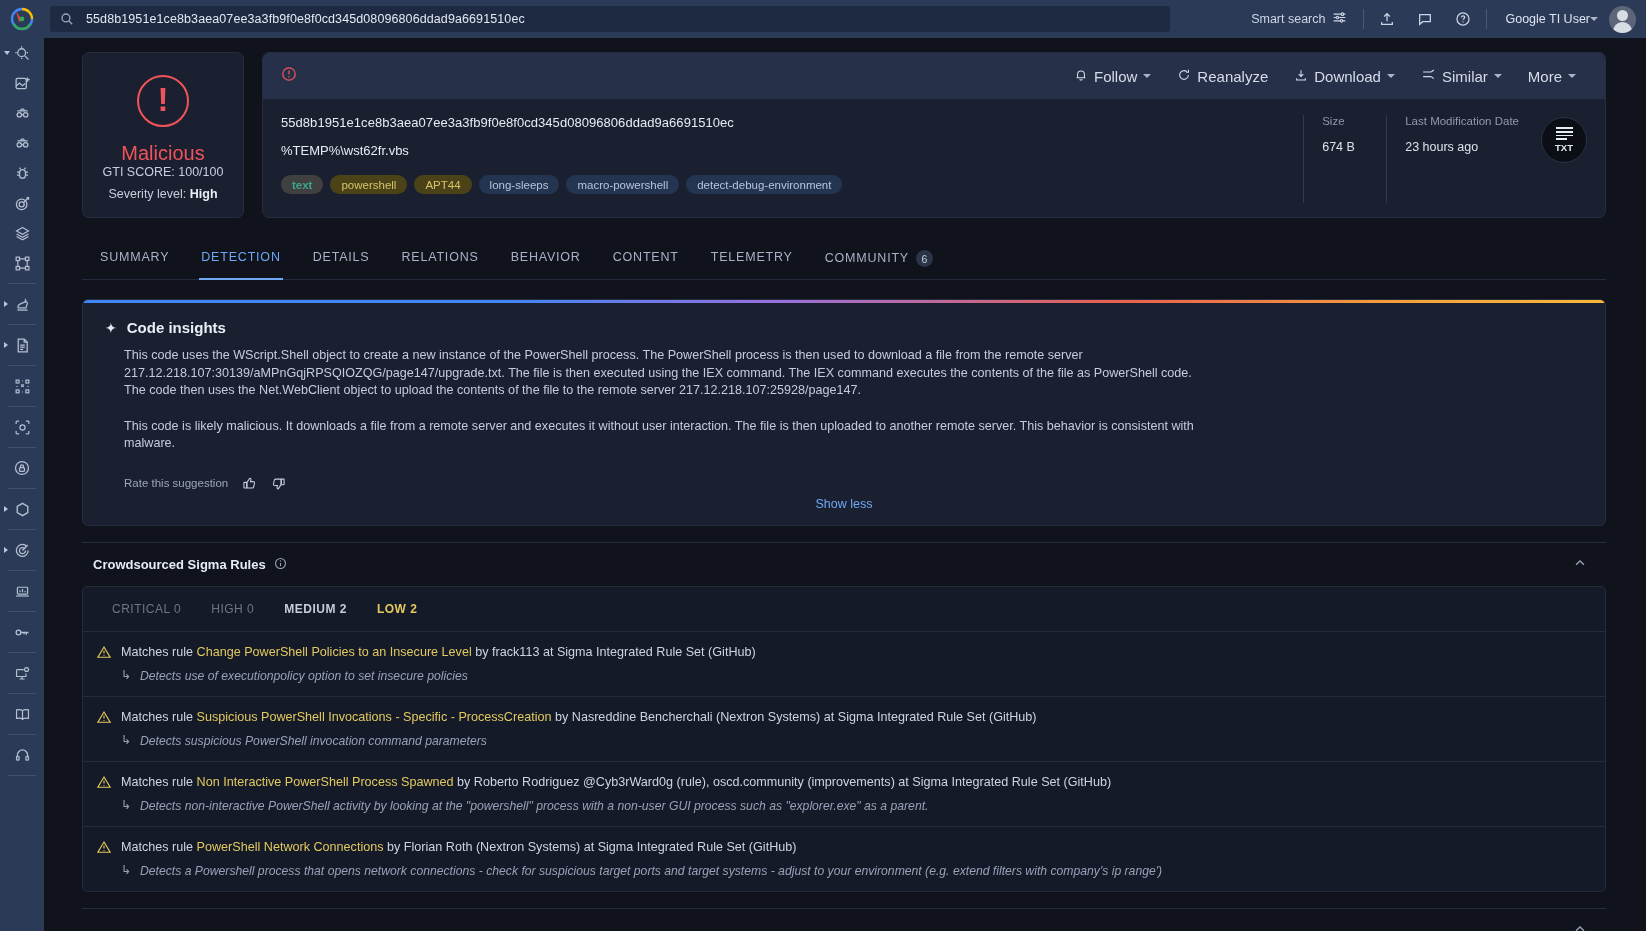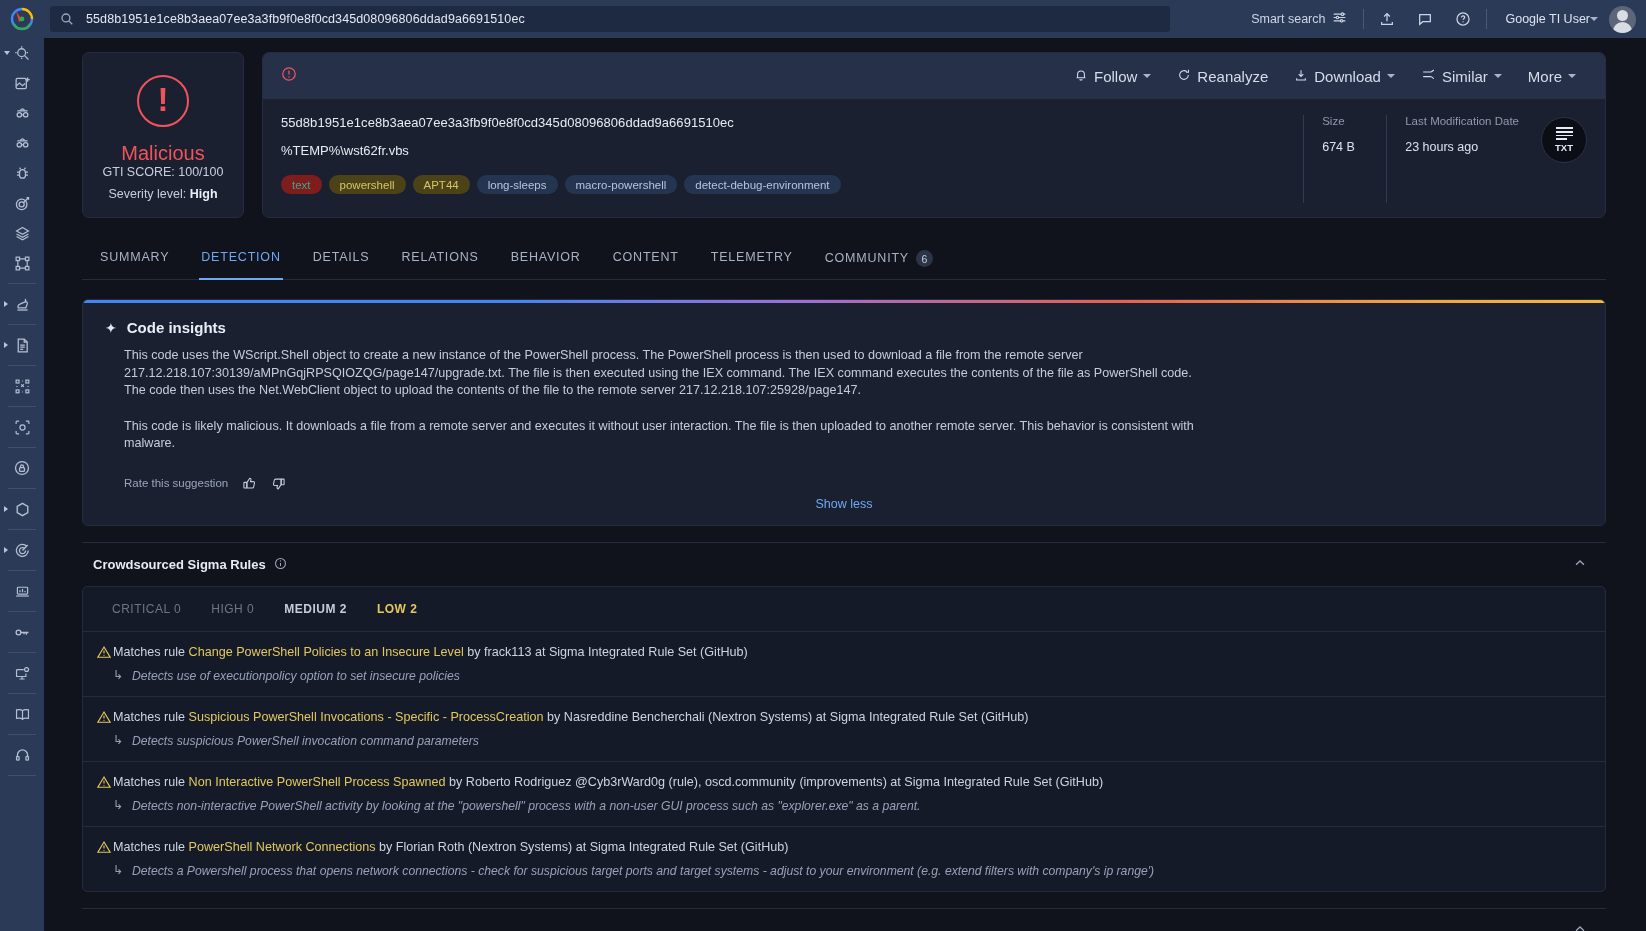--- a/index.html
+++ b/index.html
@@ -139,21 +139,21 @@
   .file-left { flex: 1; min-width: 0; }
   .file-hash {
     color: #e6ebf4; font-size: 13px; letter-spacing: .05px; word-break: break-all;
   }
   .file-name { color: #e6ebf4; font-size: 13px; margin-top: 13px; }
   .tags { display: flex; gap: 7px; margin-top: 17px; flex-wrap: wrap; }
   .tag {
     padding: 3.5px 11px; border-radius: 11px; font-size: 11.5px;
     cursor: pointer; white-space: nowrap;
   }
-  .tag.green  { background: #7f1d1d; color: #3ba58e; }
+  .tag.green  { background: #404040; color: #3ba58e; font-weight: bold; }
   .tag.yellow { background: #4b4317; color: #d6c46a; }
   .tag.blue   { background: #243552; color: #b7c4da; }
 
   .meta-col { display: flex; align-items: flex-start; padding-left: 4px; }
   .meta-sep { width: 1px; background: #303a52; align-self: stretch; margin: 0 18px; }
   .meta-block { min-width: 46px; }
   .meta-label { color: #8e99ae; font-size: 11.5px; }
   .meta-value { color: #dbe2ee; font-size: 12.5px; margin-top: 13px; }
   .ftype-circle {
     width: 46px; height: 46px; border-radius: 50%; background: #0c0e16;
@@ -231,21 +231,21 @@
   .sev-tab {
     padding: 7px 15px; font-size: 12px; letter-spacing: .5px; cursor: pointer;
     font-weight: bold;
   }
   .sev-tab.muted { color: #6c7689; font-weight: normal; }
   .sev-tab.yellow { color: #e3c85c; }
   .sev-tab.grey-b { color: #c4cddd; }
 
   .rule-row {
     padding: 12px 14px 12px 14px; border-bottom: 1px solid #242b3d;
-    display: flex; gap: 2px;
+    display: flex; gap: 10px;
   }
   .rule-row:last-child { border-bottom: none; }
   .rule-main { flex: 1; min-width: 0; }
   .rule-line { color: #ccd4e3; font-size: 12.6px; line-height: 17px; }
   .rule-name { color: #e2c95f; }
   .rule-desc {
     color: #97a2b8; font-size: 12.2px; font-style: italic;
     margin-top: 7px; padding-left: 19px; position: relative; line-height: 16px;
   }
   .rule-desc::before {

